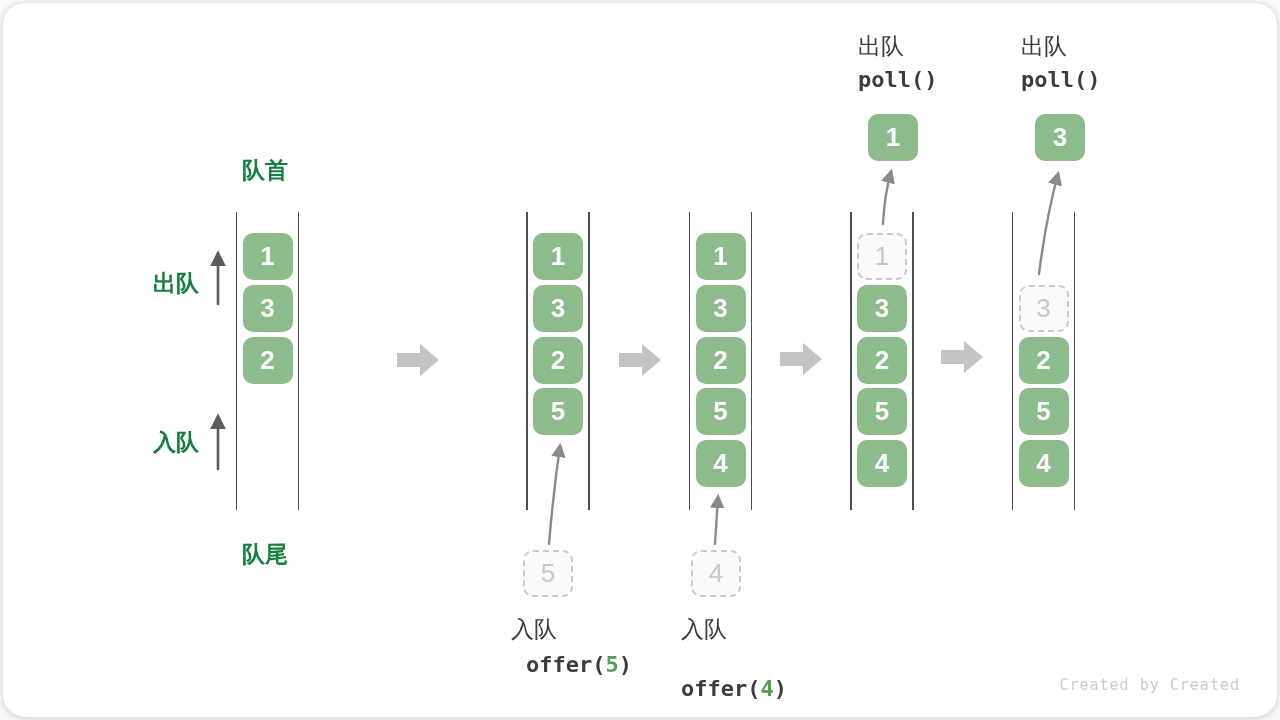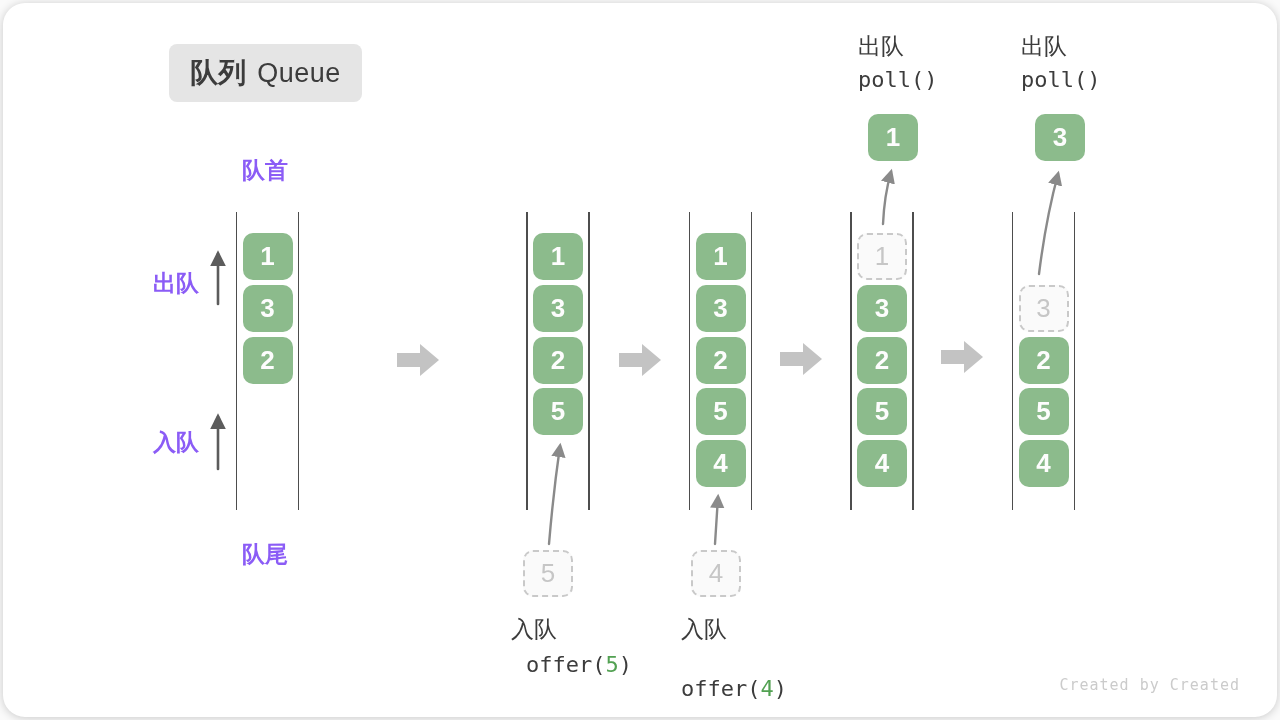--- a/index.html
+++ b/index.html
@@ -7,57 +7,53 @@
   .canvas{position:relative;width:1280px;height:720px;overflow:hidden;}
   .card{position:absolute;left:3px;top:3px;right:3px;bottom:3px;background:#ffffff;
         border-radius:22px;box-shadow:0 1px 10px rgba(0,0,0,0.20);}
   .abs{position:absolute;}
 
   .title-badge{left:169px;top:44px;width:193px;height:58px;background:#e5e5e5;
                border-radius:8px;display:flex;align-items:center;justify-content:center;gap:11px;}
   .title-zh{font-size:28px;font-weight:700;color:#3c3c3c;}
   .title-en{font-size:27px;font-weight:400;color:#3c3c3c;letter-spacing:0.5px;}
 
-  .zh-bold{font-size:23px;font-weight:700;color:#8b5cf6;white-space:nowrap;}
+  .zh-bold{font-size:23px;font-weight:700;color:#15803d;white-space:nowrap;}
   .front-label{left:242px;top:155px;}
   .rear-label{left:242px;top:539px;}
   .deq-label{left:153px;top:268px;}
   .enq-label{left:153px;top:427px;}
 
   .vline{position:absolute;width:1.6px;background:#4d4d4d;}
 
   .qbox{position:absolute;width:50px;height:47px;border-radius:10px;
         display:flex;align-items:center;justify-content:center;
         font-size:26px;font-weight:700;box-sizing:border-box;}
   .qbox.solid{background:#8cbb8c;color:#fdfdfd;}
   .qbox.ghost{background:#fafafa;border:2px dashed #c9c9c9;color:#c6c6c6;font-weight:400;}
 
   .op-label{position:absolute;font-size:23px;font-weight:500;color:#3c3c3c;white-space:nowrap;}
   .op-code{position:absolute;font-family:"DejaVu Sans Mono","Liberation Mono",monospace;
-           font-size:22px;font-weight:400;color:#3c3c3c;white-space:nowrap;text-align:right;}
+           font-size:22px;font-weight:700;color:#3c3c3c;white-space:nowrap;text-align:right;}
   .op-code .accent{color:#52a152;}
 
   svg.layer{position:absolute;left:0;top:0;pointer-events:none;}
   .move-arrow{fill:none;stroke:#8a8a8a;stroke-width:2.4;stroke-linecap:round;}
   .dir-arrow{fill:none;stroke:#5c5c5c;stroke-width:2.6;stroke-linecap:round;}
   .blockarrow{fill:#c3c3c3;}
 
   .watermark{right:40px;top:676px;font-family:"DejaVu Sans Mono","Liberation Mono",monospace;
              font-size:15px;color:#cbcbcb;letter-spacing:1px;}
 </style>
 </head>
 <body>
 
 <div class="canvas">
   <div class="card"></div>
 
-  <div class="abs title-badge">
-    <span class="title-zh">队列</span>
-    <span class="title-en">Queue</span>
-  </div>
 
   <div class="abs zh-bold front-label">队首</div>
   <div class="abs zh-bold rear-label">队尾</div>
   <div class="abs zh-bold deq-label">出队</div>
   <div class="abs zh-bold enq-label">入队</div>
 
   <div id="diagram">
       <div class="vline" style="left: 235.9px; top: 212px; height: 298px;"></div>
       <div class="vline" style="left: 297.5px; top: 212px; height: 298px;"></div>
       <div class="qbox solid" style="left: 242.5px; top: 233px;">1</div>

